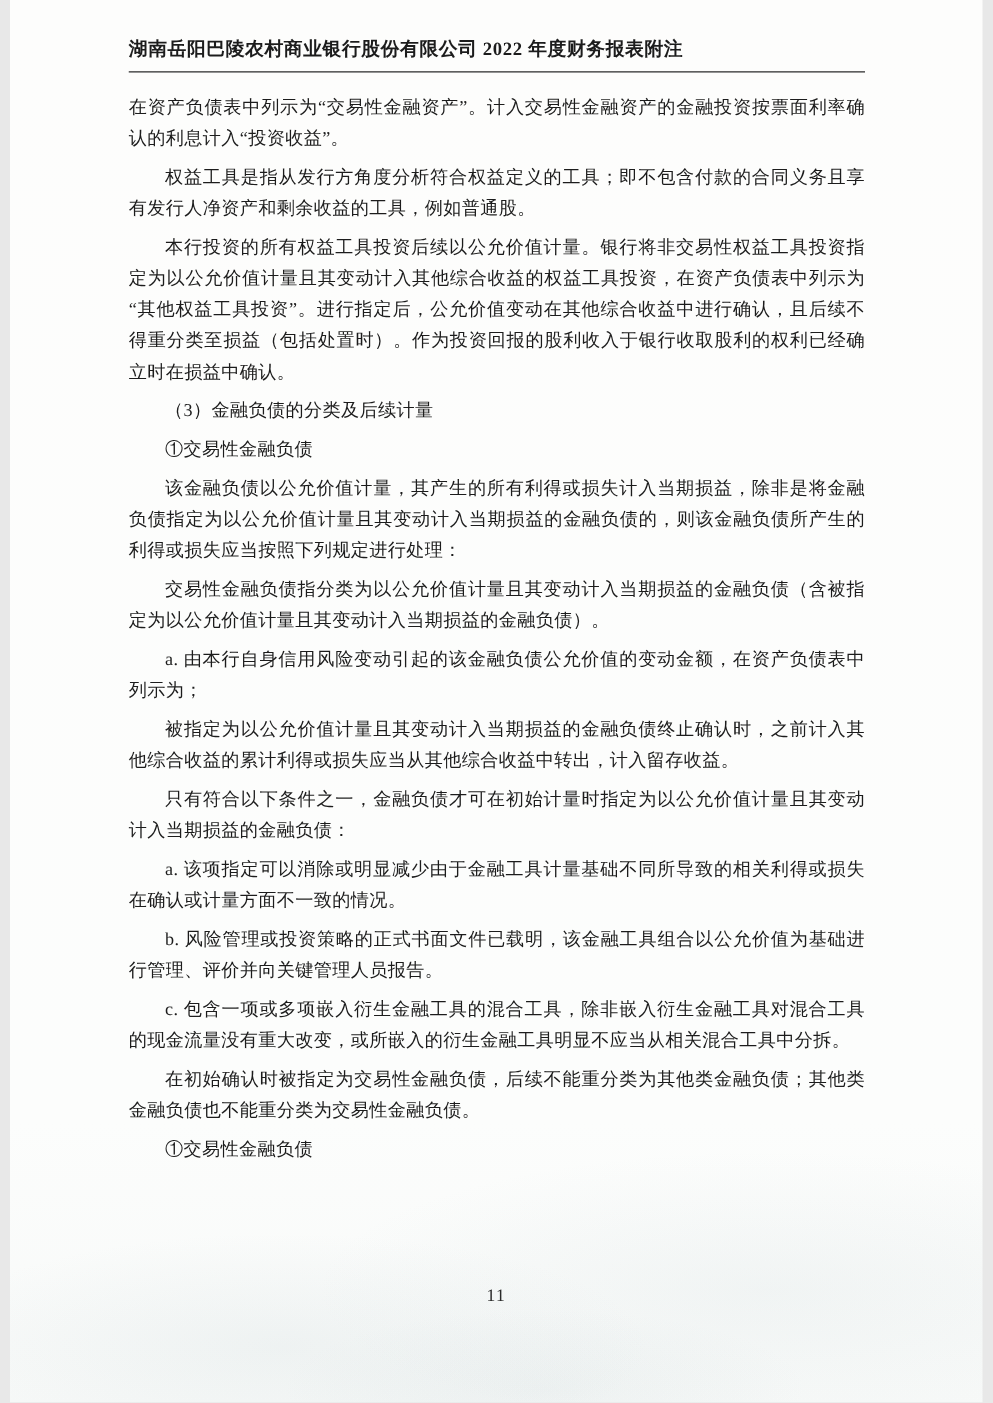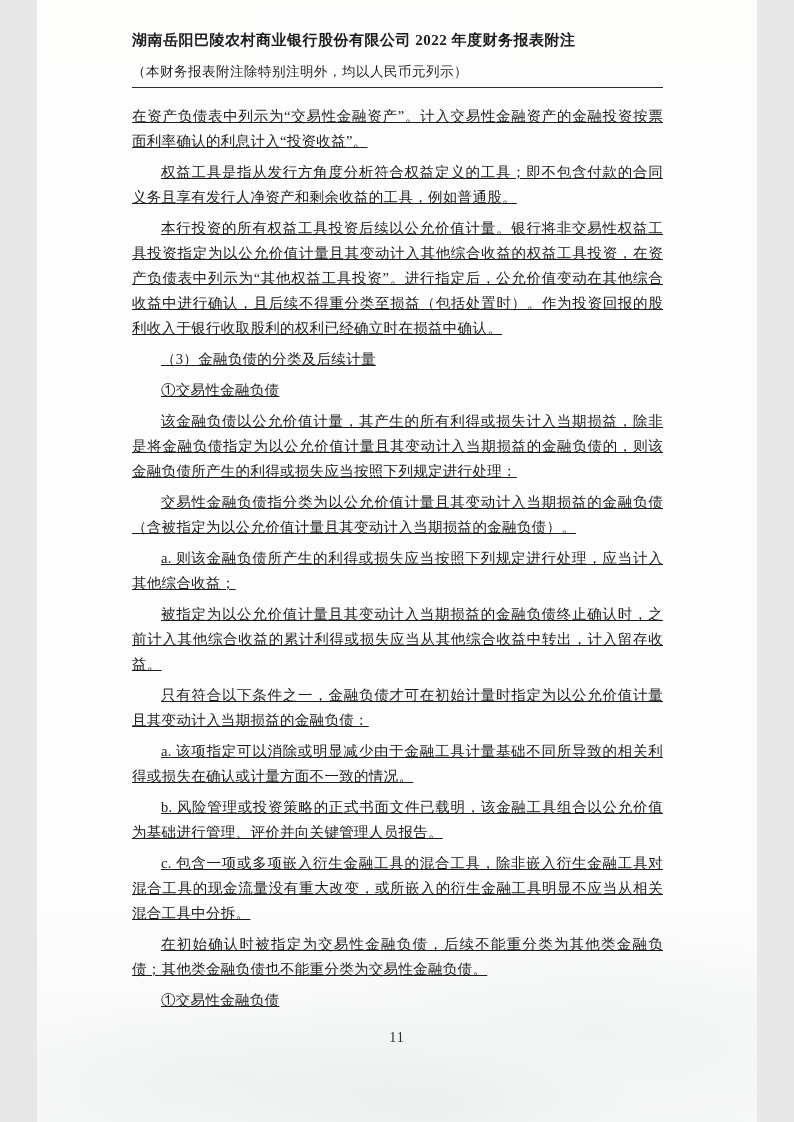--- a/index.html
+++ b/index.html
@@ -3,21 +3,21 @@
 <meta charset="utf-8">
 <style>
   html, body {
     margin: 0;
     padding: 0;
     background: #e8e8e8;
     font-family: "Liberation Serif", "DejaVu Serif", serif;
   }
   .page {
     position: relative;
-    width: 720px;
+    width: 778px;
     height: 1122px;
     margin: 0 auto;
     box-sizing: border-box;
     padding: 30px 94px 0 95px;
     background:
       radial-gradient(ellipse 420px 130px at 28% 96%, rgba(165,185,190,0.12), rgba(165,185,190,0) 70%),
       radial-gradient(ellipse 520px 160px at 78% 92%, rgba(165,185,190,0.10), rgba(165,185,190,0) 70%),
       radial-gradient(ellipse 300px 90px at 55% 99%, rgba(160,180,185,0.10), rgba(160,180,185,0) 70%),
       linear-gradient(#fdfdfc 0%, #fcfdfc 80%, #f7f9f8 100%);
     color: #1c1c1c;
@@ -37,21 +37,20 @@
     letter-spacing: 0.5px;
     white-space: nowrap;
   }
   .header-rule {
     border: none;
     border-top: 1.5px solid #2b2b2b;
     margin: 6px 0 0 0;
   }
   .doc-body {
     margin-top: 16px;
-    text-decoration: underline;
   }
   .para {
     font-size: 14.5px;
     line-height: 25px;
     margin: 6px 0;
     text-align: justify;
     text-indent: 2em;
     letter-spacing: 0.3px;
   }
   .para.no-indent {
@@ -71,33 +70,32 @@
     text-align: right;
   }
 </style>
 </head>
 <body>
 
 <div class="page">
 
   <header>
     <div class="doc-title">湖南岳阳巴陵农村商业银行股份有限公司 2022 年度财务报表附注</div>
-    <div class="doc-subtitle">（本财务报表附注除特别注明外，均以人民币元列示）</div>
     <hr class="header-rule">
   </header>
 
   <main class="doc-body">
     <p class="para no-indent">在资产负债表中列示为“交易性金融资产”。计入交易性金融资产的金融投资按票面利率确认的利息计入“投资收益”。</p>
     <p class="para">权益工具是指从发行方角度分析符合权益定义的工具；即不包含付款的合同义务且享有发行人净资产和剩余收益的工具，例如普通股。</p>
     <p class="para">本行投资的所有权益工具投资后续以公允价值计量。银行将非交易性权益工具投资指定为以公允价值计量且其变动计入其他综合收益的权益工具投资，在资产负债表中列示为“其他权益工具投资”。进行指定后，公允价值变动在其他综合收益中进行确认，且后续不得重分类至损益（包括处置时）。作为投资回报的股利收入于银行收取股利的权利已经确立时在损益中确认。</p>
     <p class="para">（3）金融负债的分类及后续计量</p>
     <p class="para">①交易性金融负债</p>
     <p class="para">该金融负债以公允价值计量，其产生的所有利得或损失计入当期损益，除非是将金融负债指定为以公允价值计量且其变动计入当期损益的金融负债的，则该金融负债所产生的利得或损失应当按照下列规定进行处理：</p>
     <p class="para">交易性金融负债指分类为以公允价值计量且其变动计入当期损益的金融负债（含被指定为以公允价值计量且其变动计入当期损益的金融负债）。</p>
-    <p class="para">a. 则该金融负债所产生的利得或损失应当按照下列规定进行处理，应当计入其他综合收益；</p>
+    <p class="para">a. 由本行自身信用风险变动引起的该金融负债公允价值的变动金额，在资产负债表中列示为；</p>
     <p class="para">被指定为以公允价值计量且其变动计入当期损益的金融负债终止确认时，之前计入其他综合收益的累计利得或损失应当从其他综合收益中转出，计入留存收益。</p>
     <p class="para">只有符合以下条件之一，金融负债才可在初始计量时指定为以公允价值计量且其变动计入当期损益的金融负债：</p>
     <p class="para">a. 该项指定可以消除或明显减少由于金融工具计量基础不同所导致的相关利得或损失在确认或计量方面不一致的情况。</p>
     <p class="para">b. 风险管理或投资策略的正式书面文件已载明，该金融工具组合以公允价值为基础进行管理、评价并向关键管理人员报告。</p>
     <p class="para">c. 包含一项或多项嵌入衍生金融工具的混合工具，除非嵌入衍生金融工具对混合工具的现金流量没有重大改变，或所嵌入的衍生金融工具明显不应当从相关混合工具中分拆。</p>
     <p class="para">在初始确认时被指定为交易性金融负债，后续不能重分类为其他类金融负债；其他类金融负债也不能重分类为交易性金融负债。</p>
     <p class="para">①交易性金融负债</p>
   </main>
 
   <footer class="page-footer">

